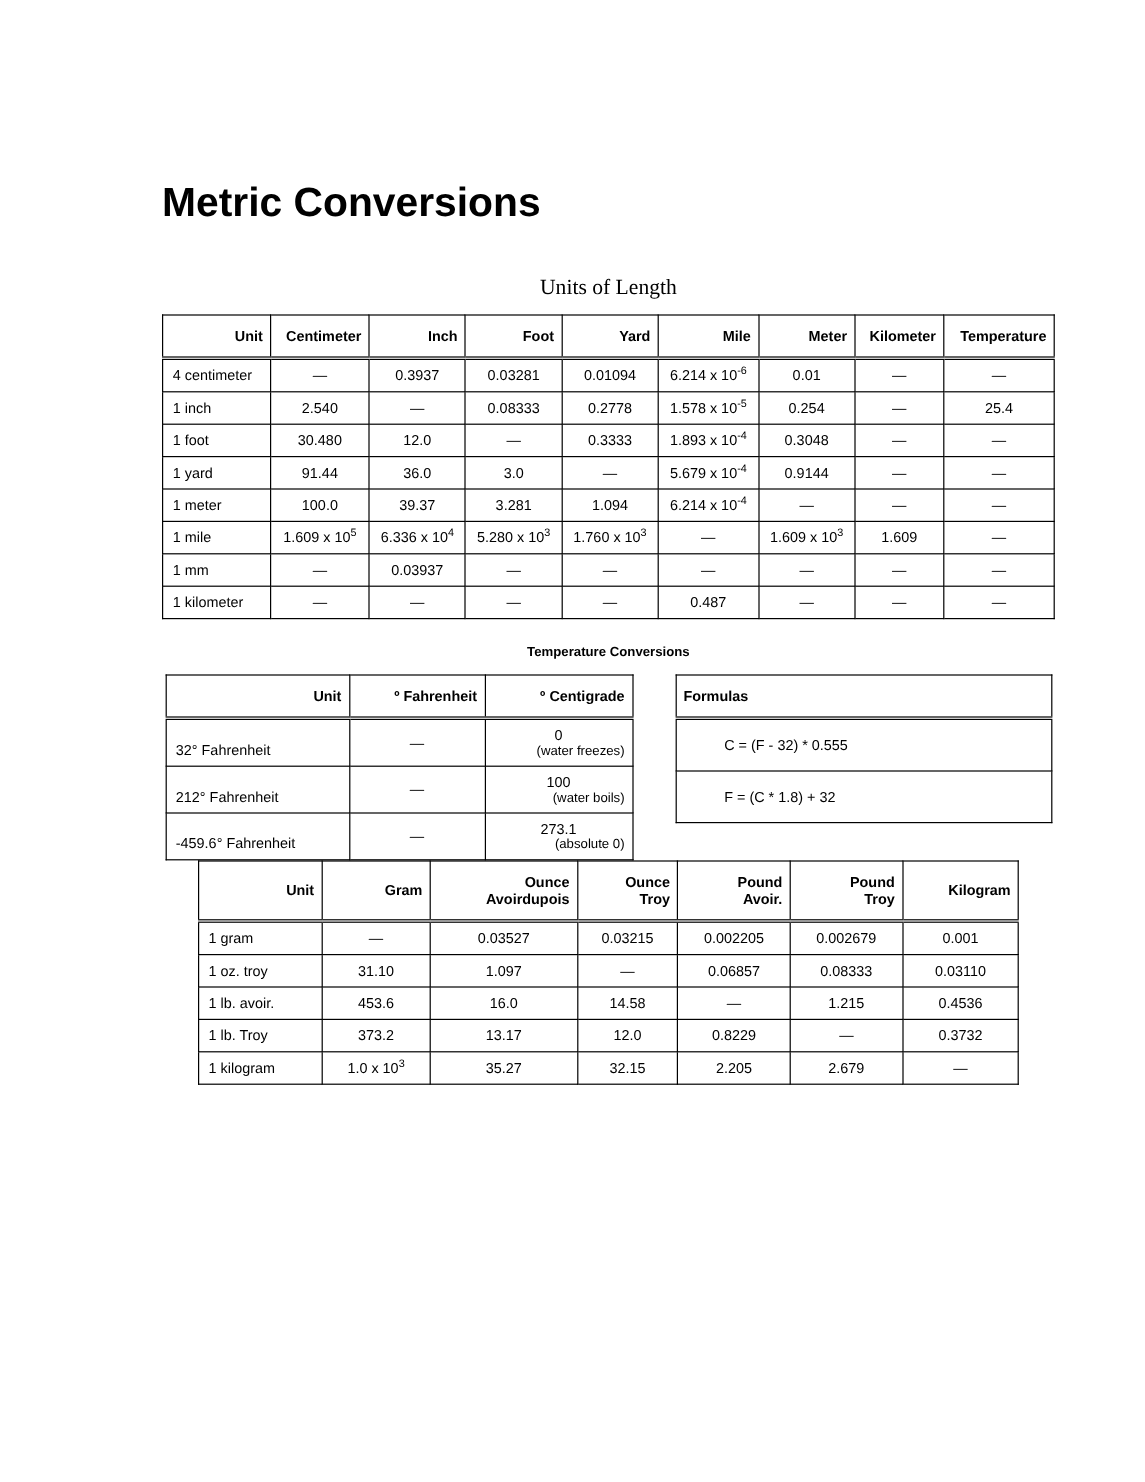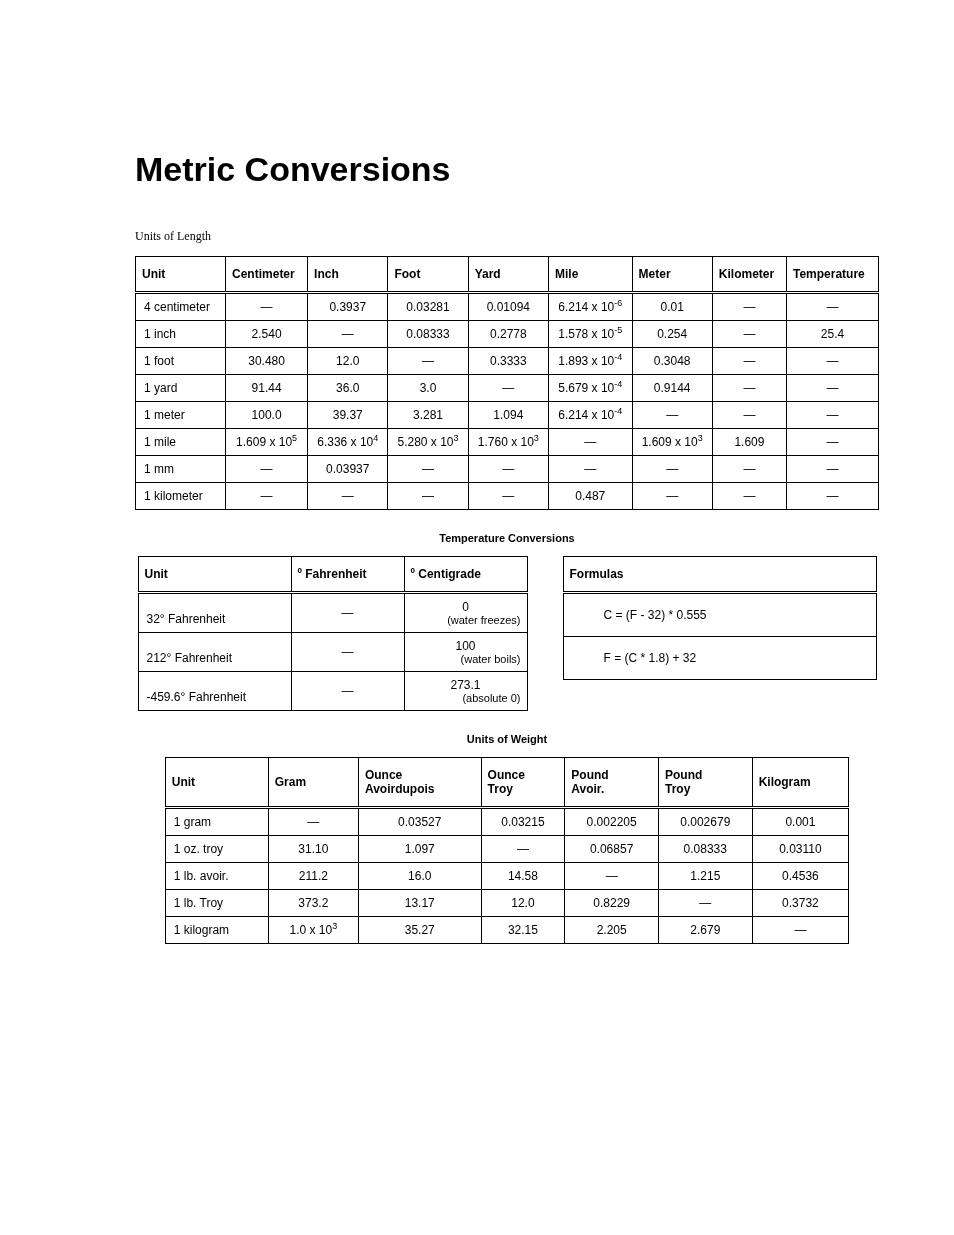--- a/index.html
+++ b/index.html
@@ -16,21 +16,22 @@
     padding: 150px 105px 80px 105px;
     margin-left: 30px;
   }
   h1.page-title {
     font-size: 34px;
     font-weight: bold;
     margin: 0 0 40px 0;
   }
   .caption-serif {
     font-family: "Times New Roman", Times, serif;
-    font-size: 12px;
+    font-size: 18px;
+    text-align: center;
     margin: 0 0 12px 0;
   }
   .caption-sans {
     font-family: Arial, Helvetica, sans-serif;
     font-size: 11px;
     font-weight: bold;
     text-align: center;
     margin: 22px 0 12px 0;
   }
   table {
@@ -39,21 +40,21 @@
     font-size: 12px;
   }
   table.full { width: 100%; }
   th, td {
     border: 1px solid #000;
     padding: 6px 6px;
     vertical-align: middle;
   }
   th {
     font-weight: bold;
-    text-align: left;
+    text-align: right;
     padding-top: 10px;
     padding-bottom: 10px;
   }
   
   thead tr th {
     border-bottom: 3px double #000;
   }
   td.unit-col {
     text-align: left;
     white-space: nowrap;
@@ -244,21 +245,20 @@
           <tr>
             <td>C = (F - 32) * 0.555</td>
           </tr>
           <tr>
             <td>F = (C * 1.8) + 32</td>
           </tr>
         </tbody>
     </table>
   </div>
 
-  <div class="caption-sans">Units of Weight</div>
 
   <table style="width:92%;">
     <thead>
         <tr id="weight-head">
           <th style="width: 90px;">Unit</th>
           <th>Gram</th>
           <th>Ounce<br>Avoirdupois</th>
           <th>Ounce<br>Troy</th>
           <th>Pound<br>Avoir.</th>
           <th>Pound<br>Troy</th>
@@ -279,21 +279,21 @@
           <td class="unit-col">1 oz. troy</td>
           <td class="val">31.10</td>
           <td class="val">1.097</td>
           <td class="val">—</td>
           <td class="val">0.06857</td>
           <td class="val">0.08333</td>
           <td class="val">0.03110</td>
         </tr>
         <tr>
           <td class="unit-col">1 lb. avoir.</td>
-          <td class="val">211.2</td>
+          <td class="val">453.6</td>
           <td class="val">16.0</td>
           <td class="val">14.58</td>
           <td class="val">—</td>
           <td class="val">1.215</td>
           <td class="val">0.4536</td>
         </tr>
         <tr>
           <td class="unit-col">1 lb. Troy</td>
           <td class="val">373.2</td>
           <td class="val">13.17</td>

